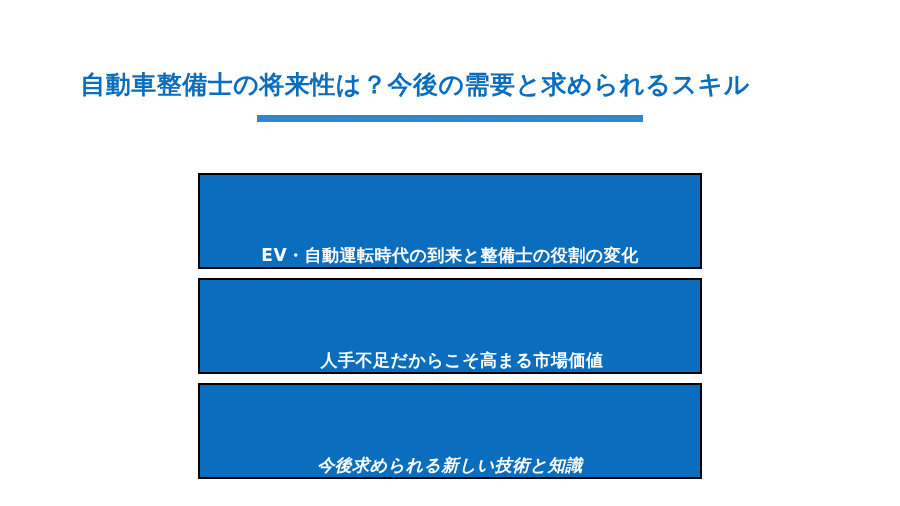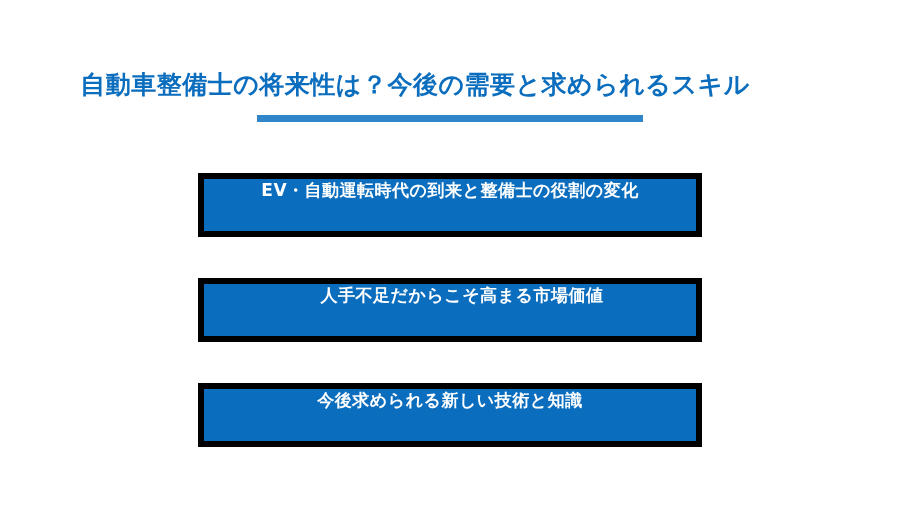--- a/index.html
+++ b/index.html
@@ -10,28 +10,28 @@
     .title {
       position: absolute; left: 0; top: 50px; width: 830px; text-align: center;
       font-size: 25px; font-weight: bold; color: #0b6dbd; letter-spacing: 0.5px;
       line-height: 36px;
     }
     .underline {
       position: absolute; left: 257px; top: 115px; width: 386px; height: 7px;
       background: #3186c9;
     }
     .box {
-      position: absolute; left: 198px; width: 504px; height: 64px;
-      background: #0b6dbd; border: 6px solid #000000; box-sizing: border-box;
-      display: flex; align-items: flex-start; justify-content: center;
+      position: absolute; left: 198px; width: 504px; height: 96px;
+      background: #0b6dbd; border: 2px solid #000000; box-sizing: border-box;
+      display: flex; align-items: flex-end; justify-content: center;
       color: #ffffff; font-weight: bold; font-size: 17px; letter-spacing: 0.5px;
     }
     .b1 { top: 173px; }
     .b2 { top: 278px; padding-left: 24px; }
-    .b3 { top: 383px; }
+    .b3 { top: 383px; font-style: italic; }
   </style>
 </head>
 <body>
 
 <h1 class="title">自動車整備士の将来性は？今後の需要と求められるスキル</h1>
 <div class="underline"></div>
 
 <div class="box b1">
   <span>EV・自動運転時代の到来と整備士の役割の変化</span>
 </div>

